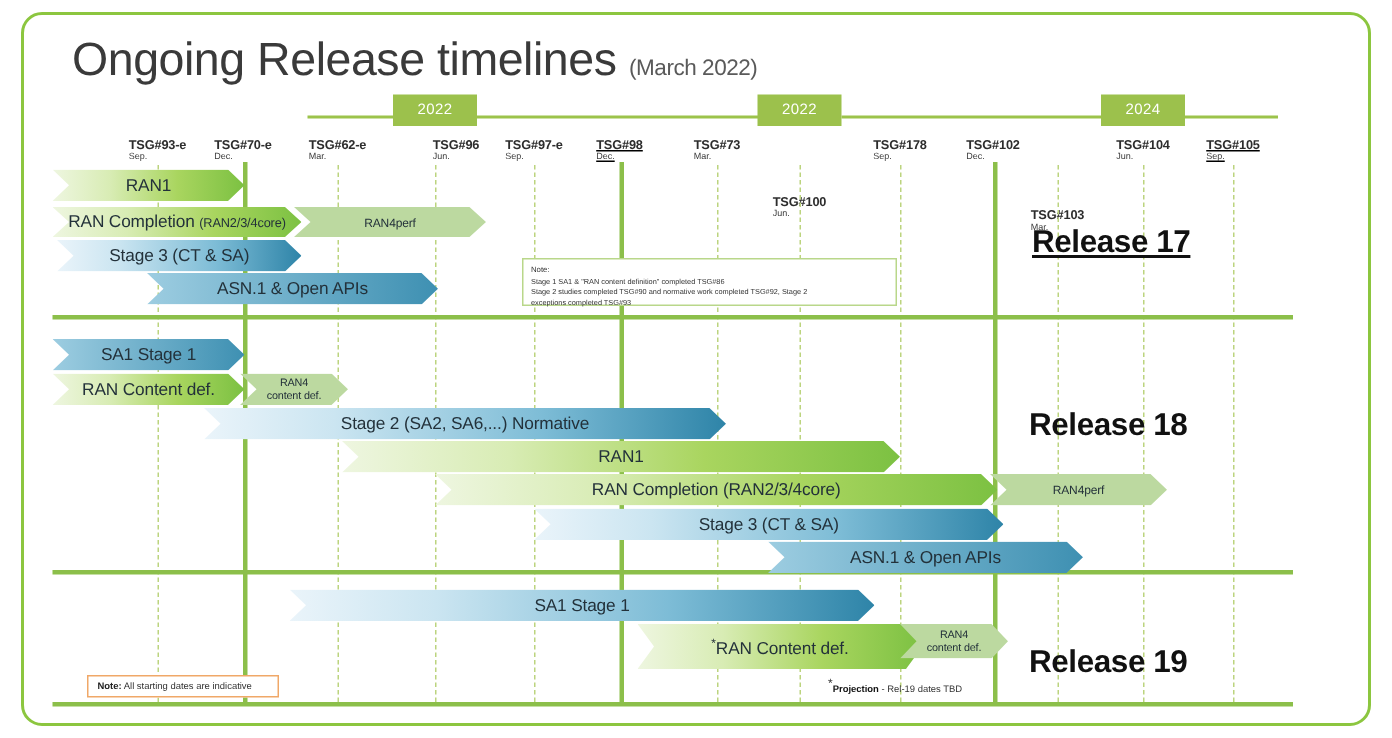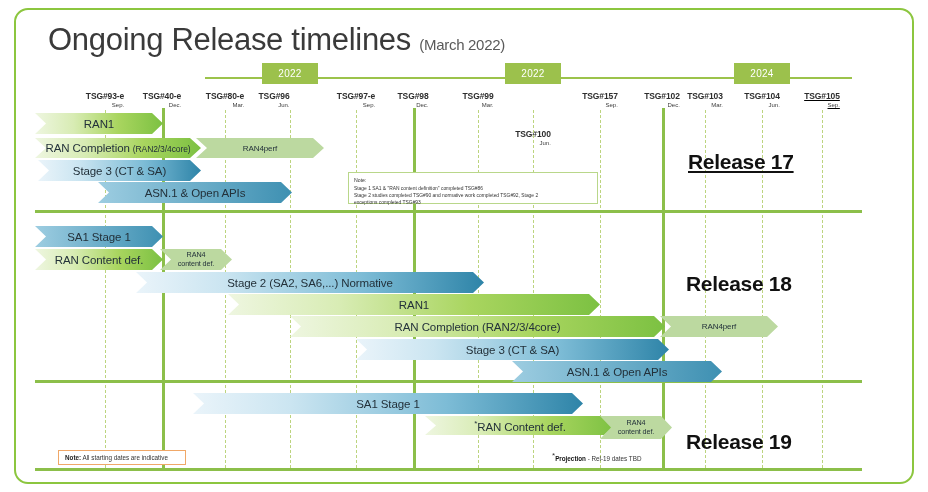--- a/index.html
+++ b/index.html
@@ -17,21 +17,21 @@
   .logo .mark .red{color:#c0392b;}
   .logo .tag{font-size:4.2px;color:#555;letter-spacing:.4px;margin-top:2px;}
 
   
   .plot{position:absolute;left:0;top:0;width:928px;height:492px;}
 
   .axisline{position:absolute;height:2px;background:#9cc34b;top:77px;}
   .yearbadge{position:absolute;top:63px;height:21px;background:#9cc14c;color:#fff;font-size:10px;
              display:flex;align-items:center;justify-content:center;letter-spacing:.3px;}
 
-  .tick{position:absolute;top:92px;text-align:right;transform:translateX(-50%);white-space:nowrap;}
+  .tick{position:absolute;top:92px;text-align:left;transform:translateX(-50%);white-space:nowrap;}
   .tick .t1{font-size:8.5px;color:#2d2d2d;font-weight:600;letter-spacing:-.1px;line-height:1.15;}
   .tick .t2{font-size:6px;color:#3b3b3b;line-height:1.2;}
 
   .vdash{position:absolute;width:0;border-left:1px dashed #bcd47e;}
   .vsolid{position:absolute;width:2.5px;background:#8cbf4a;}
   .hsolid{position:absolute;height:2.5px;background:#8cbf4a;}
 
   
   .bar{position:absolute;display:flex;align-items:center;justify-content:center;
        color:#23313a;white-space:nowrap;box-sizing:border-box;}
@@ -83,56 +83,56 @@
         <div class="axisline" style="left: 740px; width: 0px;"></div>
         <div class="axisline" style="left: 790px; width: 62px;"></div>
         <div class="yearbadge" style="left: 262px; width: 56px;">2022</div>
         <div class="yearbadge" style="left: 505px; width: 56px;">2022</div>
         <div class="yearbadge" style="left: 734px; width: 56px;">2024</div>
         <div class="tick" style="left: 105px;">
           <div class="t1">TSG#93-e</div>
           <div class="t2">Sep.</div>
         </div>
         <div class="tick" style="left: 162px;">
-          <div class="t1">TSG#40-e</div>
+          <div class="t1">TSG#70-e</div>
           <div class="t2">Dec.</div>
         </div>
         <div class="tick" style="left: 225px;">
-          <div class="t1">TSG#80-e</div>
+          <div class="t1">TSG#62-e</div>
           <div class="t2">Mar.</div>
         </div>
-        <div class="tick" style="left: 274px;">
+        <div class="tick" style="left: 304px;">
           <div class="t1">TSG#96</div>
           <div class="t2">Jun.</div>
         </div>
         <div class="tick" style="left: 356px;">
           <div class="t1">TSG#97-e</div>
           <div class="t2">Sep.</div>
         </div>
-        <div class="tick" style="left: 413px;">
+        <div class="tick" style="left: 413px; text-decoration: underline;">
           <div class="t1">TSG#98</div>
           <div class="t2">Dec.</div>
         </div>
         <div class="tick" style="left: 478px;">
-          <div class="t1">TSG#99</div>
+          <div class="t1">TSG#73</div>
           <div class="t2">Mar.</div>
         </div>
         <div class="tick" style="left: 533px; margin-top: 38px;">
           <div class="t1">TSG#100</div>
           <div class="t2">Jun.</div>
         </div>
         <div class="tick" style="left: 600px;">
-          <div class="t1">TSG#157</div>
+          <div class="t1">TSG#178</div>
           <div class="t2">Sep.</div>
         </div>
         <div class="tick" style="left: 662px;">
           <div class="t1">TSG#102</div>
           <div class="t2">Dec.</div>
         </div>
-        <div class="tick" style="left: 705px;">
+        <div class="tick" style="left: 705px; margin-top: 47px;">
           <div class="t1">TSG#103</div>
           <div class="t2">Mar.</div>
         </div>
         <div class="tick" style="left: 762px;">
           <div class="t1">TSG#104</div>
           <div class="t2">Jun.</div>
         </div>
         <div class="tick" style="left: 822px; text-decoration: underline;">
           <div class="t1">TSG#105</div>
           <div class="t2">Sep.</div>
@@ -195,21 +195,21 @@
         </div>
         <div class="bar g-blue" style="left: 356px; top: 339px; width: 313px; height: 21px;">
           <span class="lbl">Stage 3 (CT &amp; SA)</span>
         </div>
         <div class="bar g-blue-flat" style="left: 512px; top: 361px; width: 210px; height: 21px;">
           <span class="lbl">ASN.1 &amp; Open APIs</span>
         </div>
         <div class="bar g-blue" style="left: 193px; top: 393px; width: 390px; height: 21px;">
           <span class="lbl">SA1 Stage 1</span>
         </div>
-        <div class="bar g-green" style="left: 425px; top: 416px; width: 190px; height: 19px;">
+        <div class="bar g-green" style="left: 425px; top: 416px; width: 190px; height: 30px;">
           <span class="lbl"><span class="ast">*</span>RAN Content def.</span>
         </div>
         <div class="bar g-green-pale tiny" style="left: 600px; top: 416px; width: 72px; height: 23px;">
           <span class="lbl"><span>RAN4</span><br><span>content def.</span></span>
         </div>
       </div>
     <div id="rel-layer">
         <div class="relabel" style="left: 688px; top: 150px; text-decoration: underline;">Release 17</div>
         <div class="relabel" style="left: 686px; top: 272px;">Release 18</div>
         <div class="relabel" style="left: 686px; top: 430px;">Release 19</div>

